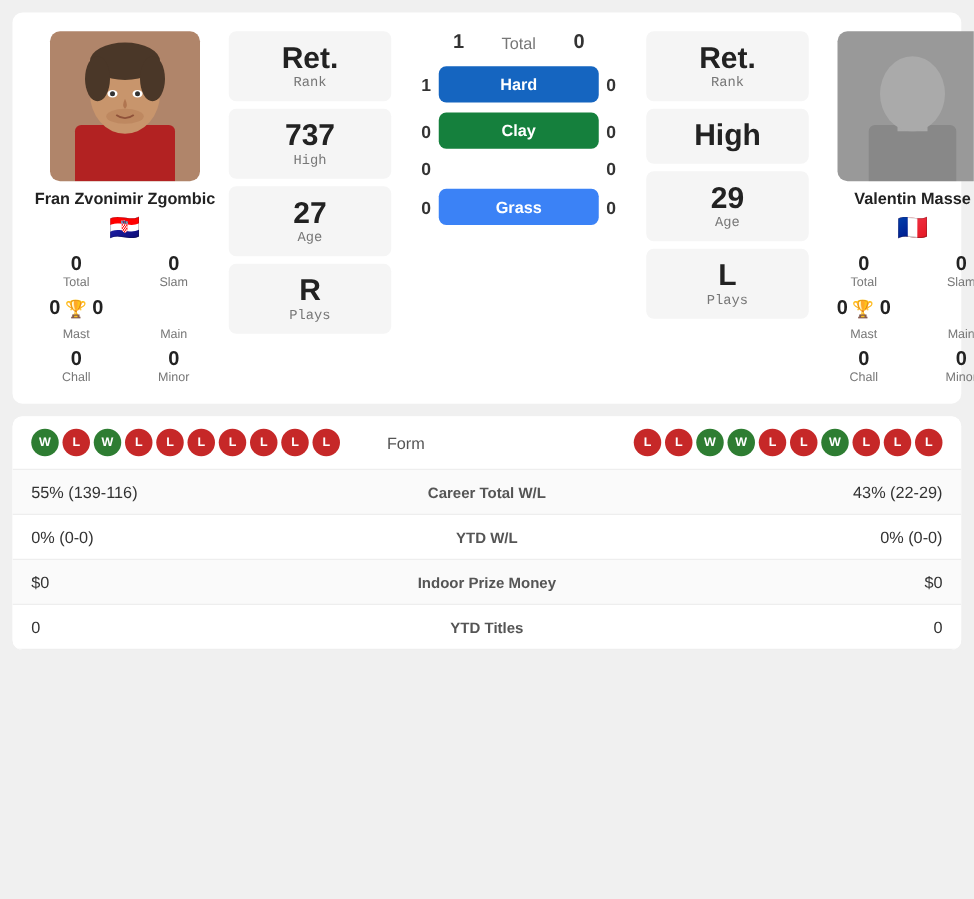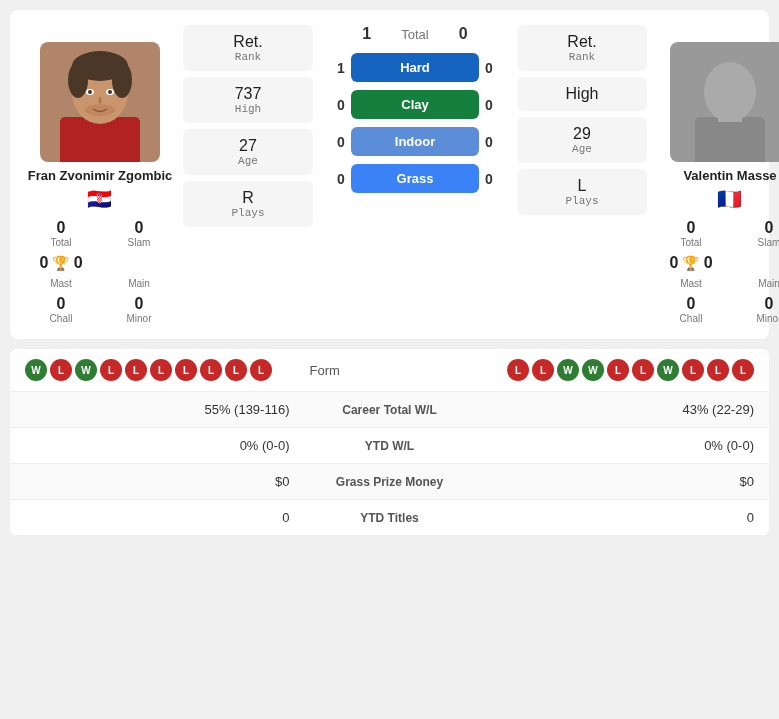--- a/index.html
+++ b/index.html
@@ -22,21 +22,20 @@
       align-items: flex-start;
       gap: 8px;
     }
 
     .player-left, .player-right {
       display: flex;
       flex-direction: column;
       align-items: center;
       width: 150px;
       flex-shrink: 0;
-      margin-top: 17px;
     }
 
     .player-photo {
       width: 120px;
       height: 120px;
       border-radius: 8px;
       overflow: hidden;
       background: #ccc;
       display: flex;
       align-items: center;
@@ -111,22 +110,22 @@
     }
 
     .stat-card {
       background: #f5f5f5;
       border-radius: 6px;
       padding: 8px 12px;
       text-align: center;
     }
 
     .stat-card .big-number {
-      font-size: 16px;
-      font-weight: normal;
+      font-size: 24px;
+      font-weight: bold;
       color: #222;
     }
 
     .stat-card .card-label {
       font-size: 11px;
       color: #777;
       font-family: Liberation Mono, monospace;
     }
 
     .stat-card.ret {
@@ -246,21 +245,21 @@
       border-bottom: 1px solid #eee;
       background: #fff;
     }
 
     .stat-row:nth-child(even) {
       background: #fafafa;
     }
 
     .stat-left-val {
       flex: 1;
-      text-align: right;
+      text-align: left;
       font-size: 13px;
       color: #333;
     }
 
     .stat-center-label {
       width: 200px;
       text-align: center;
       font-size: 12px;
       font-weight: bold;
       color: #555;
@@ -368,21 +367,20 @@
       <div class="surface-btn surface-hard">Hard</div>
       <span class="surface-score">0</span>
     </div>
     <div class="surface-row">
       <span class="surface-score">0</span>
       <div class="surface-btn surface-clay">Clay</div>
       <span class="surface-score">0</span>
     </div>
     <div class="surface-row">
       <span class="surface-score">0</span>
-      <div class="surface-btn surface-indoor">Indoor</div>
       <span class="surface-score">0</span>
     </div>
     <div class="surface-row">
       <span class="surface-score">0</span>
       <div class="surface-btn surface-grass">Grass</div>
       <span class="surface-score">0</span>
     </div>
   </div>
 
   <div class="right-middle-stats">
@@ -483,21 +481,21 @@
     <div class="stat-center-label">Career Total W/L</div>
     <div class="stat-right-val">43% (22-29)</div>
   </div>
   <div class="stat-row">
     <div class="stat-left-val">0% (0-0)</div>
     <div class="stat-center-label">YTD W/L</div>
     <div class="stat-right-val">0% (0-0)</div>
   </div>
   <div class="stat-row">
     <div class="stat-left-val">$0</div>
-    <div class="stat-center-label">Grass Prize Money</div>
+    <div class="stat-center-label">Indoor Prize Money</div>
     <div class="stat-right-val">$0</div>
   </div>
   <div class="stat-row">
     <div class="stat-left-val">0</div>
     <div class="stat-center-label">YTD Titles</div>
     <div class="stat-right-val">0</div>
   </div>
 </div>
 
 </body></html>

